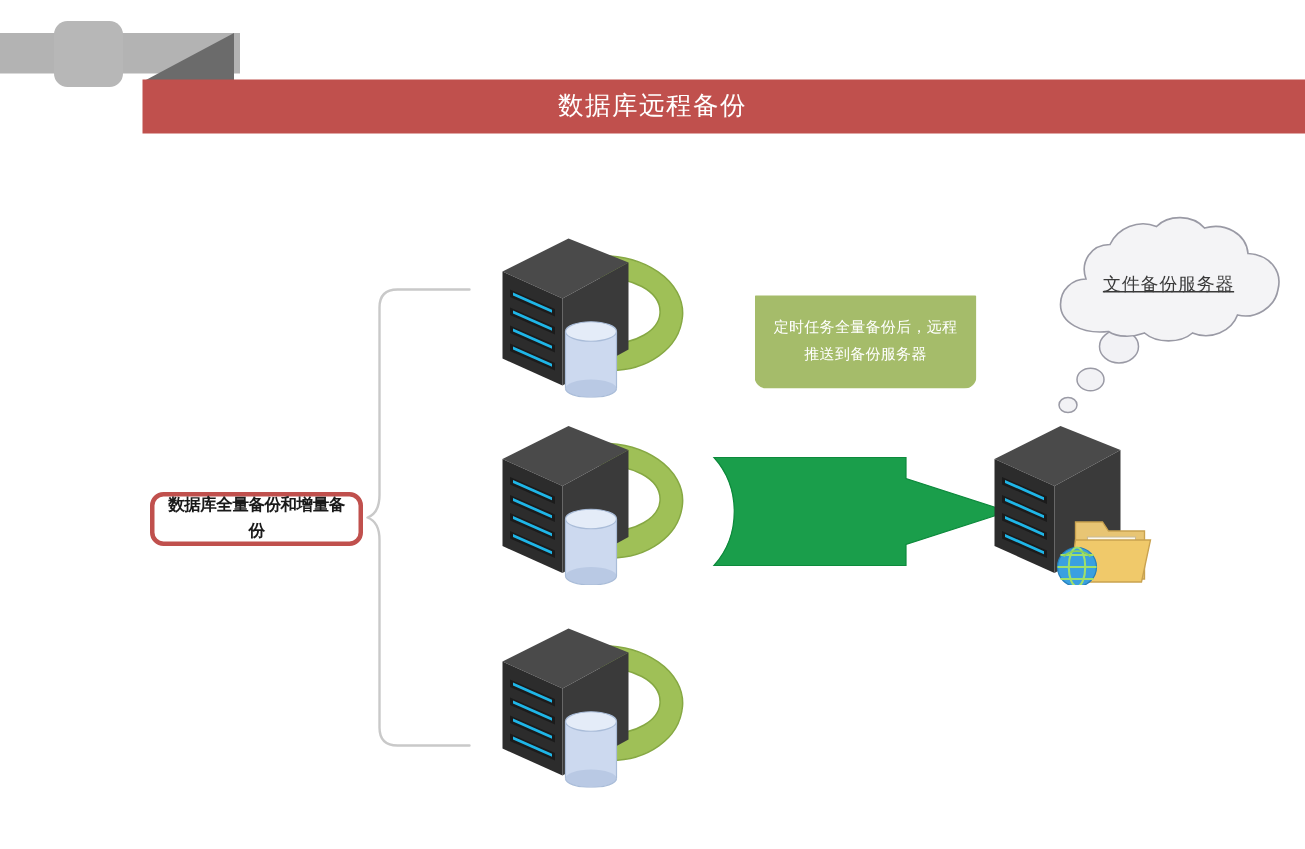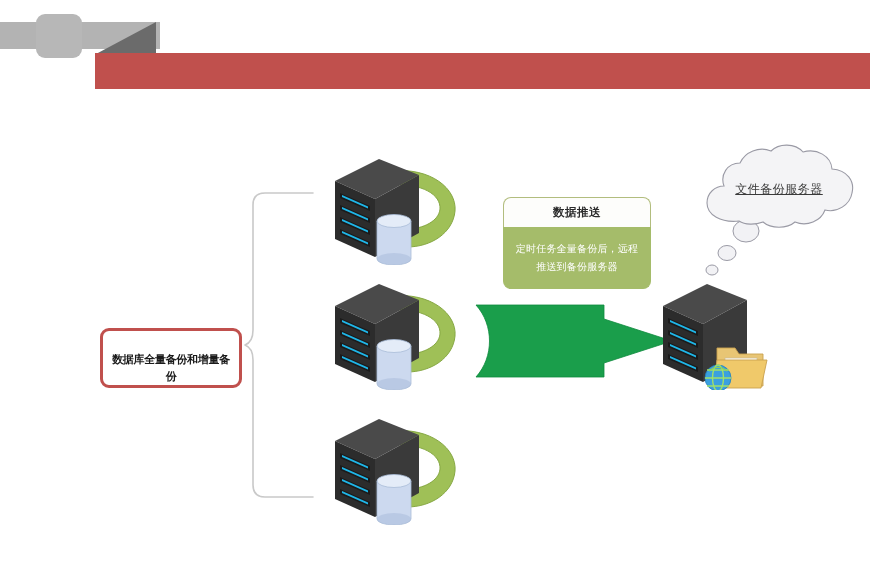--- a/index.html
+++ b/index.html
@@ -64,27 +64,27 @@
     letter-spacing: 1px;
     white-space: nowrap;
   }
 
   
   .red-label {
     position: absolute;
     left: 100px;
     top: 328px;
     width: 142px;
-    height: 60px;
+    height: 36px;
     border: 3px solid #c0504d;
     border-radius: 9px;
     background: #ffffff;
     box-sizing: border-box;
     display: flex;
-    align-items: flex-end;
+    align-items: center;
     justify-content: center;
     padding: 0 6px;
   }
   .red-label-text {
     font-size: 11px;
     font-weight: bold;
     color: #1a1a1a;
     text-align: center;
     line-height: 1.55;
     letter-spacing: -0.3px;
@@ -194,20 +194,21 @@
 
 <div id="slide">
 
   <div class="deco-bar"></div>
   <div class="deco-square"></div>
   <svg class="deco-wedge" viewBox="0 0 60 32" preserveAspectRatio="none">
     <polygon points="60,0 60,32 0,32" fill="#6b6b6b"></polygon>
   </svg>
 
   <div class="title-bar"></div>
+  <div class="title-text">数据库远程备份</div>
 
   <div class="red-label">
     <div class="red-label-text">数据库全量备份和增量备份</div>
   </div>
 
   <svg class="brace" viewBox="0 0 72 310">
     <path d="M 70 3 L 22 3 Q 10 3 10 15 L 10 140 Q 10 152 2 155 Q 10 158 10 170 L 10 295 Q 10 307 22 307 L 70 307" fill="none" stroke="#c9c9c9" stroke-width="1.6" stroke-linecap="round" stroke-linejoin="round"></path>
   </svg>
 
   <div class="server-group" style="left:327px; top:157px;">
@@ -316,23 +317,20 @@
     </svg>
   </div>
 
   <svg class="green-arrow" viewBox="0 0 200 76">
     <path d="M 2 2
              C 20 22, 20 54, 2 74
              L 130 74 L 130 60 L 198 38 L 130 16 L 130 2 Z" fill="#1a9e4b" stroke="#0d8a3c" stroke-width="0.8"></path>
   </svg>
 
   <div class="callout">
-    <div class="callout-head">
-      <span class="callout-head-text">数据推送</span>
-    </div>
     <div class="callout-body">
       <span class="callout-body-text">定时任务全量备份后，远程推送到备份服务器</span>
     </div>
   </div>
 
   <div class="server-group" style="left:655px; top:282px;">
     <svg class="server-svg" width="125" height="108" viewBox="0 0 125 108">
       <polygon points="8,24 52,2 92,18 48,42" fill="#4a4a4a"></polygon>
       <polygon points="8,24 48,42 48,100 8,82" fill="#2c2c2c"></polygon>
       <polygon points="48,42 92,18 92,76 48,100" fill="#3a3a3a"></polygon>

